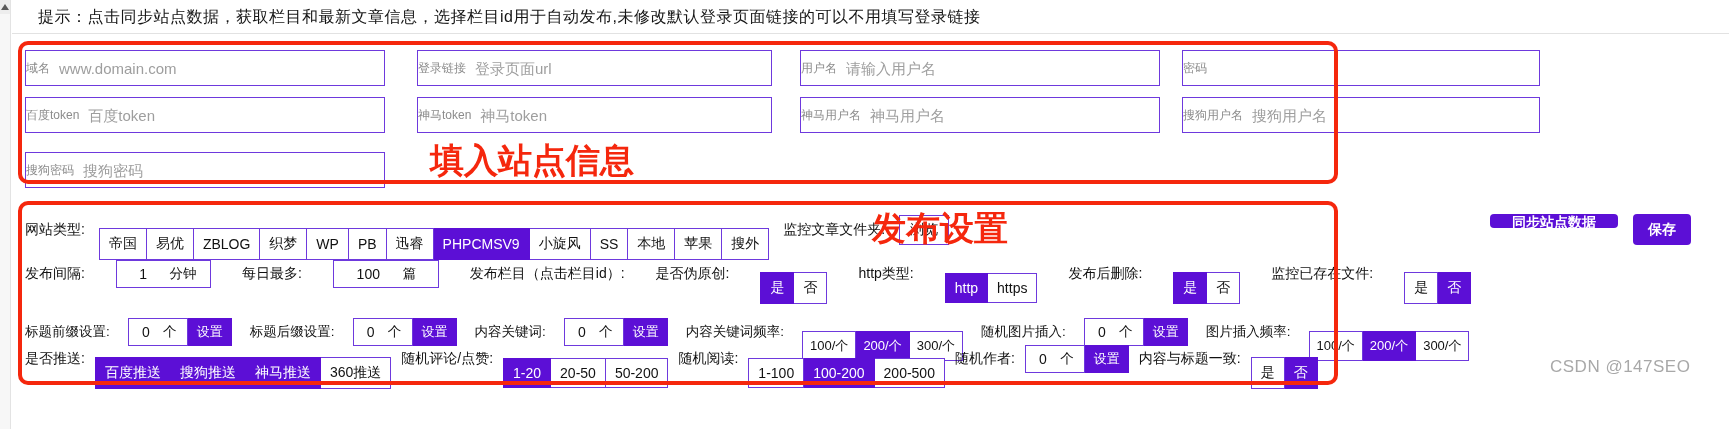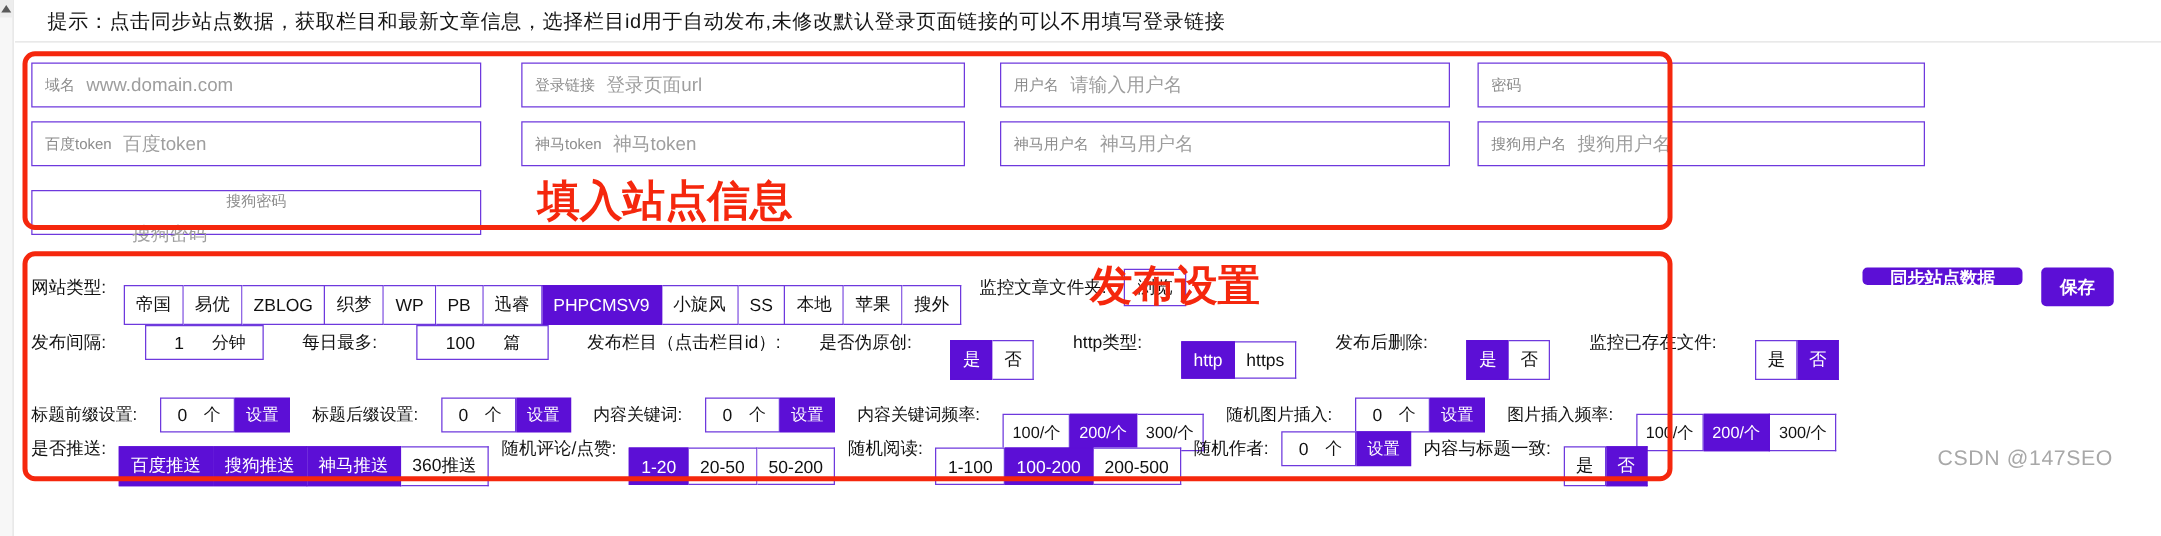--- a/index.html
+++ b/index.html
@@ -15,34 +15,34 @@
   
   .left-scrollbar{position:absolute;left:0;top:0;width:11px;height:429px;background:#f7f7f7;border-right:1px solid #e3e3e3;}
   .sb-btn{height:14px;background:#ededed;display:flex;align-items:center;justify-content:center;cursor:pointer;}
   .tri-up{width:0;height:0;border-left:4px solid transparent;border-right:4px solid transparent;border-bottom:6px solid #5a5a5a;display:block;}
 
   .tipbar{position:absolute;left:38px;top:7px;font-size:16px;color:#151515;white-space:nowrap;letter-spacing:0.5px;}
   .divider{position:absolute;top:33px;left:12px;right:0;border-top:1px solid #e2e2e2;}
 
   
   .field{position:absolute;height:36px;display:flex;align-items:center;gap:9px;
-    border:1px solid var(--pborder);background:#fff;padding:0 10px;}
+    border:1px solid var(--pborder);background:#fff;padding:0 0;}
   .flabel{font-size:12px;color:#8c8c8c;white-space:nowrap;}
   .field input{border:none;outline:none;flex:1;min-width:0;font-size:15px;color:#444;background:transparent;
     font-family:"Liberation Sans","DejaVu Sans",sans-serif;}
   .field input::placeholder{color:#9e9e9e;opacity:1;}
   .f1{left:25px;top:50px;width:360px;}
   .f2{left:417px;top:50px;width:355px;}
   .f3{left:800px;top:50px;width:360px;}
   .f4{left:1182px;top:50px;width:358px;}
   .f5{left:25px;top:97px;width:360px;}
   .f6{left:417px;top:97px;width:355px;}
   .f7{left:800px;top:97px;width:360px;}
   .f8{left:1182px;top:97px;width:358px;}
-  .f9{left:25px;top:152px;width:360px;flex-direction:column;}
+  .f9{left:25px;top:152px;width:360px;}
 
   .annot{position:absolute;font-size:34px;font-weight:bold;color:var(--red);white-space:nowrap;z-index:6;}
   .a1{left:430px;top:138px;}
   .a2{left:872px;top:206px;}
 
   .redbox{position:absolute;border:4px solid var(--red);border-radius:10px;pointer-events:none;z-index:5;}
   .rb1{left:18px;top:41px;width:1320px;height:143px;}
   .rb2{left:18px;top:201px;width:1320px;height:184px;}
 
   

